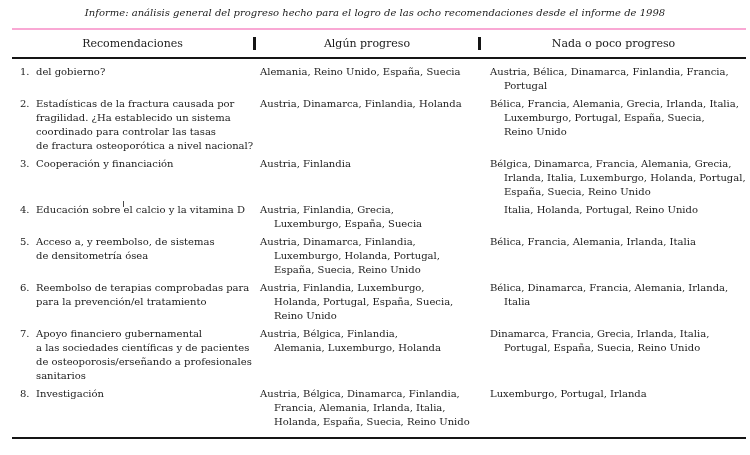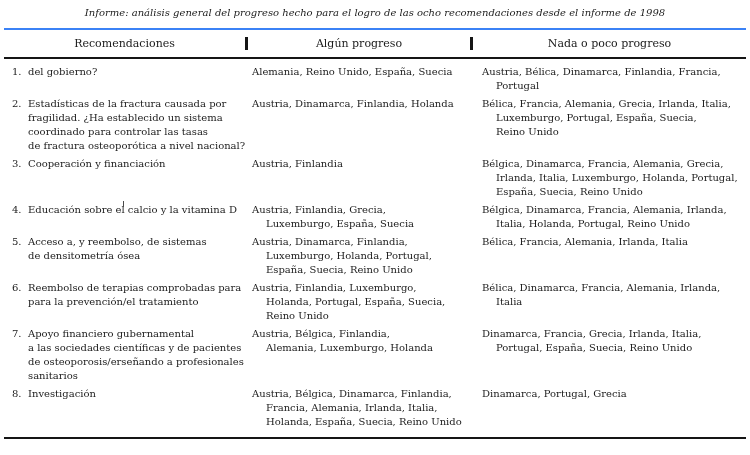--- a/index.html
+++ b/index.html
@@ -15,22 +15,22 @@
   }
   .title{
     text-align:center;
     font-style:italic;
     font-size:10px;
     line-height:16px;
     margin:0 20px 7px 20px;
     white-space:nowrap;
   }
   .table{
-    margin:0 4px 0 4px;
-    border-top:2px solid #3b82f6;
+    margin:0 4px 0 12px;
+    border-top:2px solid #f9a8d4;
     border-bottom:2px solid #151515;
   }
   .thead{
     display:flex;
     align-items:center;
     height:27px;
     border-bottom:2px solid #151515;
     font-size:11px;
   }
   .th{text-align:center;}
@@ -121,21 +121,20 @@
             <span class="num">4.</span>
             <div class="reclines">
               <div class="line">Educación sobre el calcio y la vitamina D</div>
             </div>
           </div>
           <div class="td td2">
             <div class="line">Austria, Finlandia, Grecia,</div>
             <div class="line cont">Luxemburgo, España, Suecia</div>
           </div>
           <div class="td td3">
-            <div class="line">Bélgica, Dinamarca, Francia, Alemania, Irlanda,</div>
             <div class="line cont">Italia, Holanda, Portugal, Reino Unido</div>
           </div>
         </div>
         <div class="tr">
           <div class="td td1">
             <span class="num">5.</span>
             <div class="reclines">
               <div class="line">Acceso a, y reembolso, de sistemas</div>
               <div class="line cont">de densitometría ósea</div>
             </div>
@@ -192,19 +191,19 @@
             <div class="reclines">
               <div class="line">Investigación</div>
             </div>
           </div>
           <div class="td td2">
             <div class="line">Austria, Bélgica, Dinamarca, Finlandia,</div>
             <div class="line cont">Francia, Alemania, Irlanda, Italia,</div>
             <div class="line cont">Holanda, España, Suecia, Reino Unido</div>
           </div>
           <div class="td td3">
-            <div class="line">Dinamarca, Portugal, Grecia</div>
+            <div class="line">Luxemburgo, Portugal, Irlanda</div>
           </div>
         </div>
       </div>
   </div>
   <div class="stray"></div>
 </div>
 
 </body></html>

